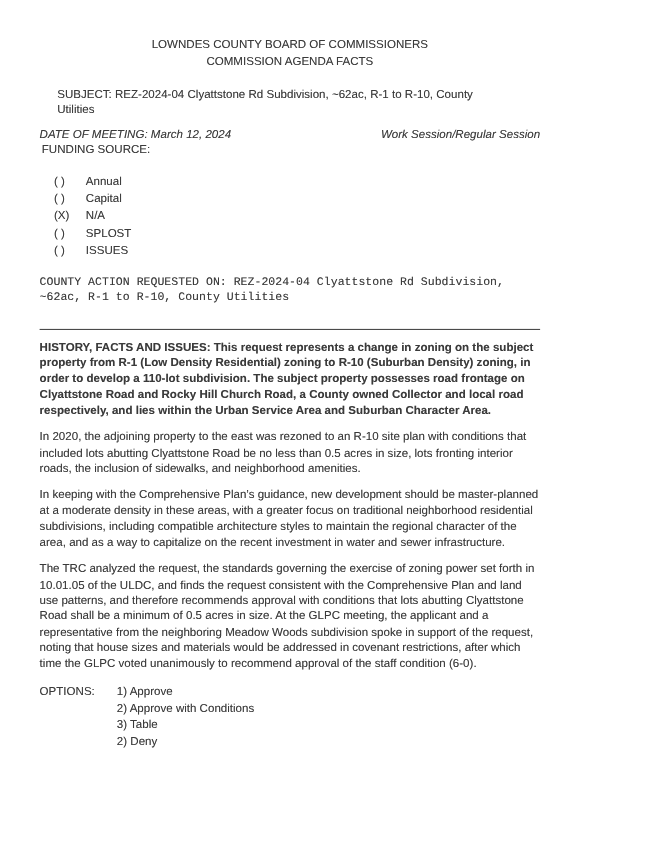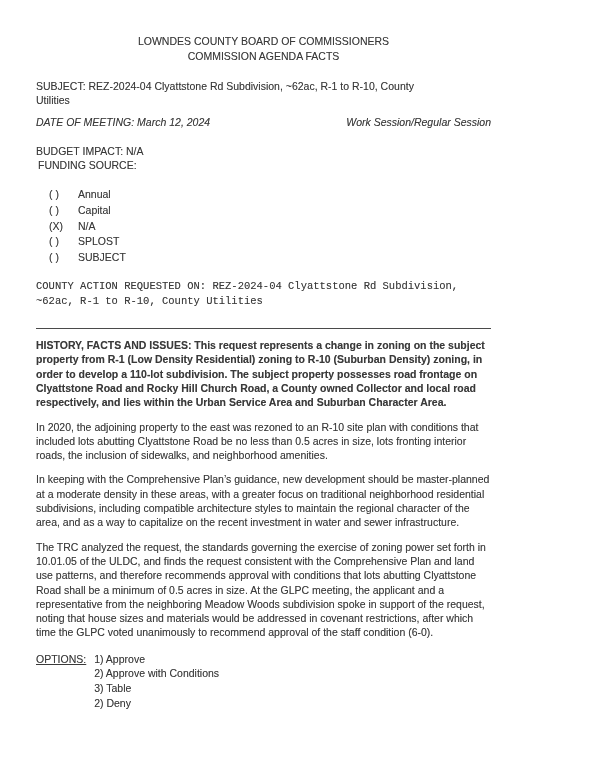--- a/index.html
+++ b/index.html
@@ -13,61 +13,60 @@
   .page {
     position: relative;
     width: 527px; height: 776px;
     background: #ffffff;
     padding: 34px 36px 20px 36px;
     font-size: 10.5px;
     line-height: 14.3px;
     text-shadow: 0 0 0.5px rgba(70,70,70,0.45); 
   }
   .title-block { text-align: center; line-height: 15px; }
-  .subject-block { margin-top: 15px; max-width: 398px; }
+  .subject-block { margin-top: 15px; max-width: 398px; margin-left: 16px; }
   .meta-row {
     margin-top: 7px;
     display: flex; justify-content: space-between; align-items: flex-end; font-style: italic;
   }
   .budget-line { margin-top: 15px; }
   .funding-label { margin-top: 0; padding-left: 2px; }
   .checklist { margin-top: 15px; padding-left: 13px; line-height: 15.6px; }
   .check-row { display: flex; }
   .check-mark { display: inline-block; width: 17px; margin-right: 12px; white-space: pre; }
   .action-block {
     margin-top: 14px;
     border-bottom: 1.5px solid #4a4a4a;
     padding-bottom: 20px;
     font-family: Liberation Mono, monospace;
   }
   .action-text { max-width: 505px; }
   .body-copy p { margin-top: 10px; }
   .body-copy p.first { margin-top: 9px; font-weight: bold; }
   .options-row { margin-top: 12px; display: flex; }
-  .options-label { margin-right: 8px; white-space: nowrap; text-decoration: underline; }
+  .options-label { margin-right: 20px; white-space: nowrap; }
   .options-list { line-height: 14.7px; }
 </style>
 </head>
 <body>
 
 <div class="page">
 
   <div class="title-block">
     <div>LOWNDES COUNTY BOARD OF COMMISSIONERS</div>
     <div>COMMISSION AGENDA FACTS</div>
   </div>
 
   <div class="subject-block">SUBJECT: REZ-2024-04 Clyattstone Rd Subdivision, ~62ac, R-1 to R-10, County Utilities</div>
 
   <div class="meta-row">
     <div>DATE OF MEETING: March 12, 2024</div>
     <div>Work Session/Regular Session</div>
   </div>
 
-  <div class="budget-line">BUDGET IMPACT: N/A</div>
   <div class="funding-label">FUNDING SOURCE:</div>
 
   <div class="checklist">
     <div class="check-row">
       <span class="check-mark">( )</span>
       <span>Annual</span>
     </div>
     <div class="check-row">
       <span class="check-mark">( )</span>
       <span>Capital</span>
@@ -75,21 +74,21 @@
     <div class="check-row">
       <span class="check-mark">(X)</span>
       <span>N/A</span>
     </div>
     <div class="check-row">
       <span class="check-mark">( )</span>
       <span>SPLOST</span>
     </div>
     <div class="check-row">
       <span class="check-mark">( )</span>
-      <span>SUBJECT</span>
+      <span>ISSUES</span>
     </div>
   </div>
 
   <div class="action-block">
     <div class="action-text">COUNTY ACTION REQUESTED ON: REZ-2024-04 Clyattstone Rd Subdivision, ~62ac, R-1 to R-10, County Utilities</div>
   </div>
 
   <div class="body-copy">
     <p class="first">HISTORY, FACTS AND ISSUES: This request represents a change in zoning on the subject property from R-1 (Low Density Residential) zoning to R-10 (Suburban Density) zoning, in order to develop a 110-lot subdivision. The subject property possesses road frontage on Clyattstone Road and Rocky Hill Church Road, a County owned Collector and local road respectively, and lies within the Urban Service Area and Suburban Character Area.</p>
     <p>In 2020, the adjoining property to the east was rezoned to an R-10 site plan with conditions that included lots abutting Clyattstone Road be no less than 0.5 acres in size, lots fronting interior roads, the inclusion of sidewalks, and neighborhood amenities.</p>

